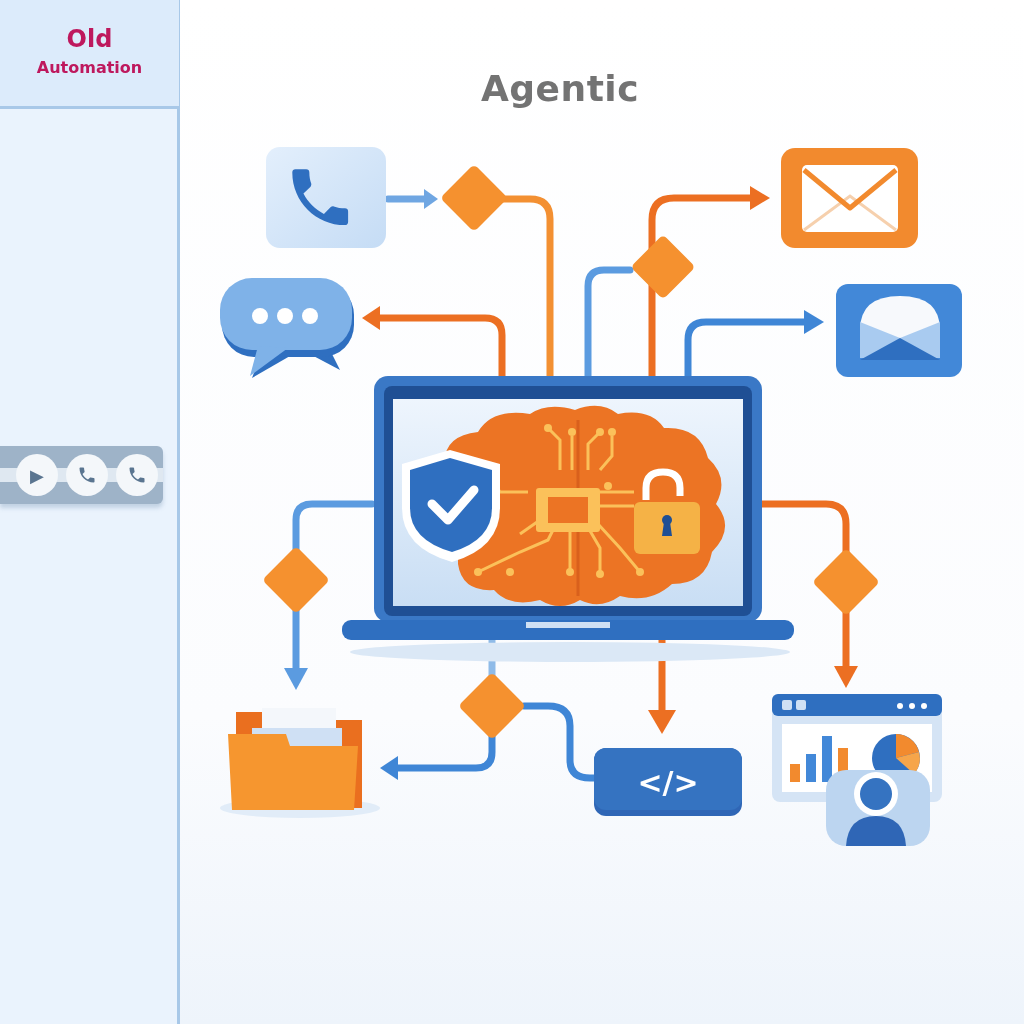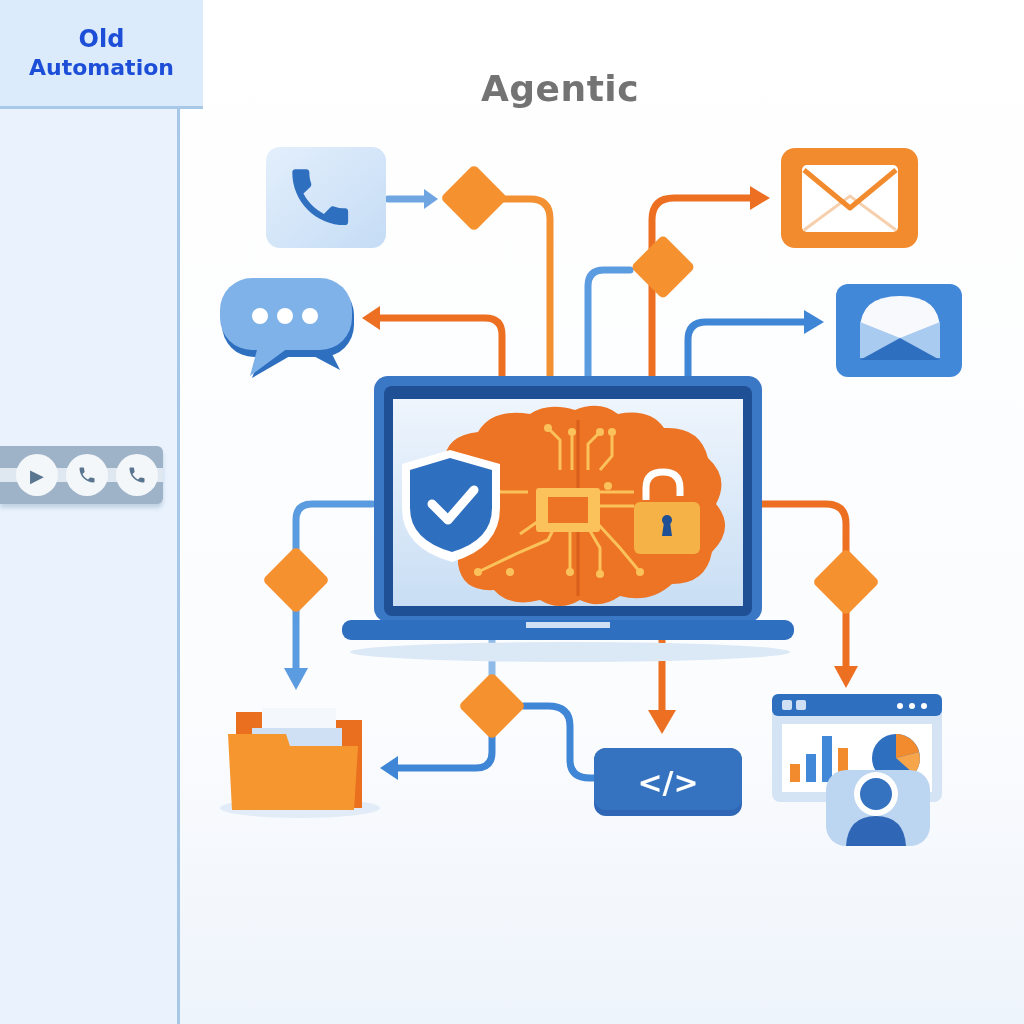--- a/index.html
+++ b/index.html
@@ -11,28 +11,28 @@
   .main-bg {
     position:absolute; left:180px; top:0; width:844px; height:1024px;
     background:linear-gradient(180deg,#ffffff 0%,#fbfcfe 70%,#eef4fb 100%);
   }
   .left-panel {
     position:absolute; left:0; top:0; width:177px; height:1024px;
     background:#eaf3fd;
     border-right:3px solid #a8c8e8;
   }
   .left-header {
-    position:absolute; left:0; top:0; width:203px; height:106px;
+    position:absolute; left:0; top:0; width:179px; height:106px;
     background:#dcebfb;
     border-bottom:3px solid #a8c8e8;
     display:flex; flex-direction:column; align-items:center; justify-content:center;
-    color:#1d4ed8; font-weight:bold;
+    color:#be185d; font-weight:bold;
   }
   .left-header .l1 { font-size:24px; line-height:30px; }
-  .left-header .l2 { font-size:22px; line-height:28px; }
+  .left-header .l2 { font-size:16px; line-height:28px; }
   .player-bar {
     position:absolute; left:0; top:446px; width:163px; height:58px;
     background:#9eb3c8; border-radius:0 6px 6px 0;
     box-shadow:0 4px 4px rgba(120,150,180,0.35);
   }
   .player-bar .track {
     position:absolute; left:0; top:22px; width:163px; height:14px; background:#dfe8f1;
   }
   .player-btn {
     position:absolute; top:8px; width:42px; height:42px; border-radius:50%;

